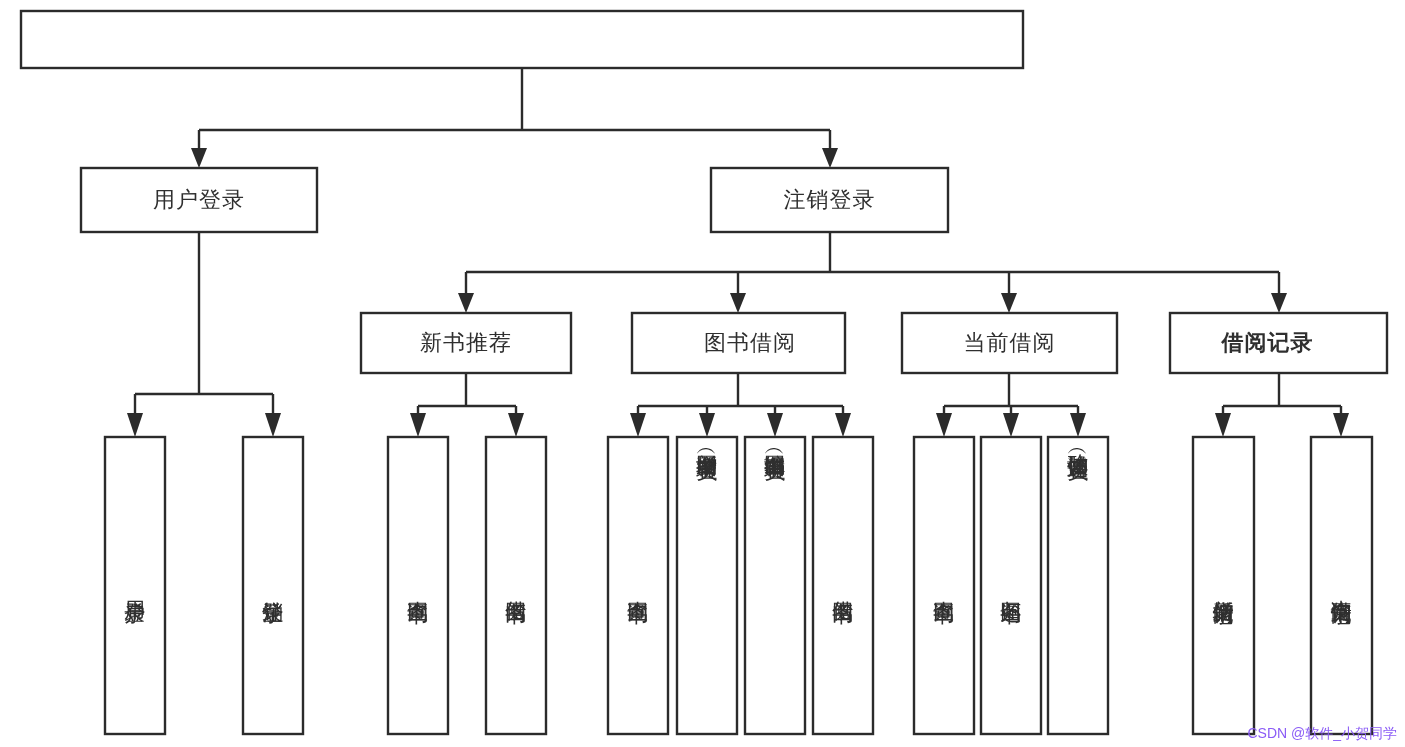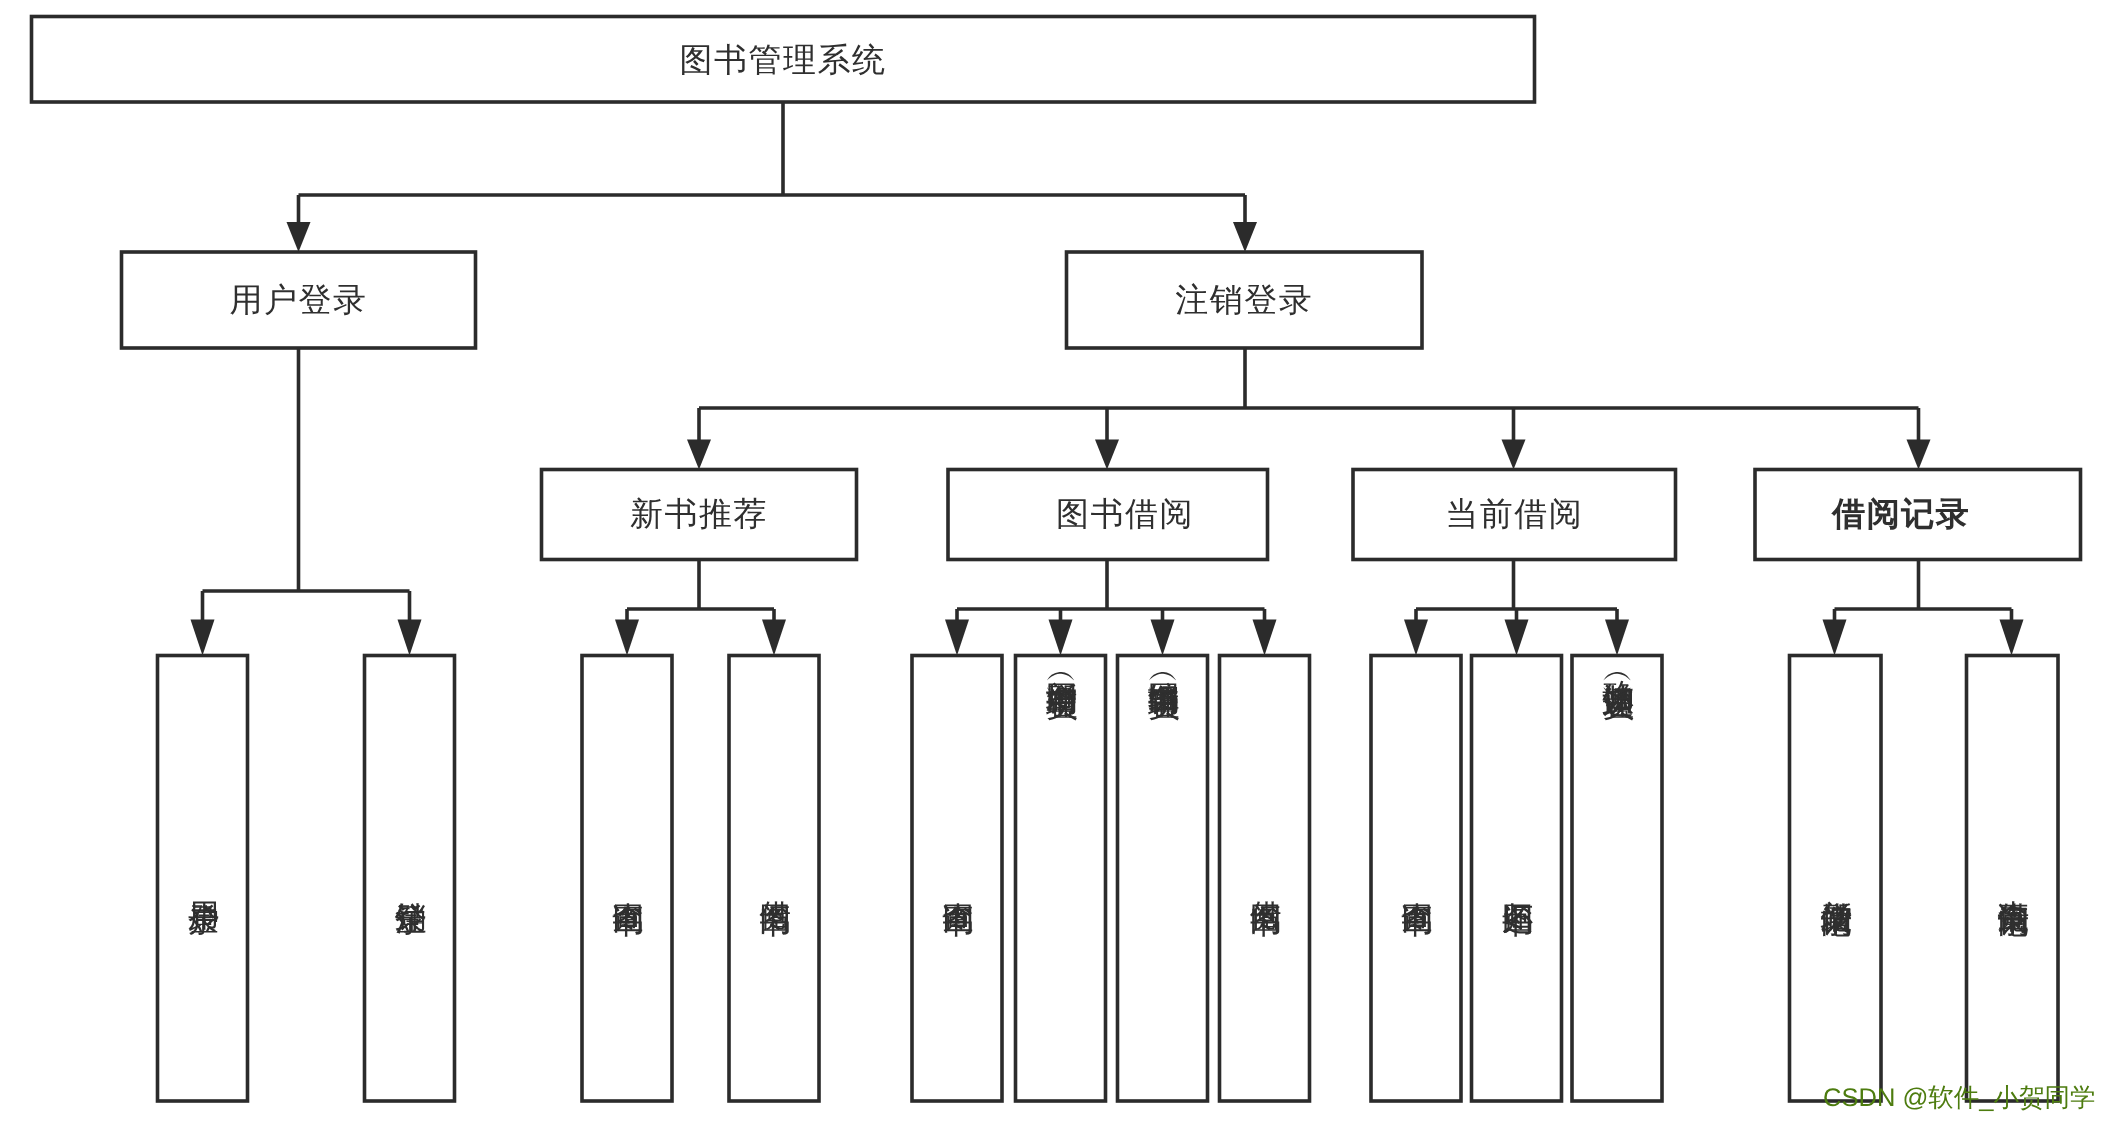--- a/index.html
+++ b/index.html
@@ -70,22 +70,22 @@
     font-size: 22px;
     color: #2f2f2f;
     letter-spacing: 1px;
     white-space: nowrap;
   }
   .watermark {
     position: absolute;
     right: 8px;
     bottom: 4px;
     font-family: "Liberation Sans", "DejaVu Sans", sans-serif;
-    font-size: 17px;
-    color: #4d7c0f;
+    font-size: 14px;
+    color: #8b5cf6;
     white-space: nowrap;
     pointer-events: none;
   }
 </style>
 </head>
 <body>
 
 <div id="diagram-root">
 
   <svg id="tree-svg" viewBox="0 0 1405 747">
@@ -165,23 +165,20 @@
     <rect class="node-box" x="677" y="437" width="60" height="297"></rect>
     <rect class="node-box" x="745" y="437" width="60" height="297"></rect>
     <rect class="node-box" x="813" y="437" width="60" height="297"></rect>
     <rect class="node-box" x="914" y="437" width="60" height="297"></rect>
     <rect class="node-box" x="981" y="437" width="60" height="297"></rect>
     <rect class="node-box" x="1048" y="437" width="60" height="297"></rect>
     <rect class="node-box" x="1193" y="437" width="61" height="297"></rect>
     <rect class="node-box" x="1311" y="437" width="61" height="297"></rect>
   </svg>
 
-  <div class="horiz-label-wrap" style="left:21px; top:11px; width:1002px; height:57px;">
-    <span class="horiz-label">图书管理系统</span>
-  </div>
 
   <div class="horiz-label-wrap" style="left:81px; top:168px; width:236px; height:64px;">
     <span class="horiz-label">用户登录</span>
   </div>
   <div class="horiz-label-wrap" style="left:711px; top:168px; width:237px; height:64px;">
     <span class="horiz-label">注销登录</span>
   </div>
 
   <div class="horiz-label-wrap" style="left:361px; top:313px; width:210px; height:60px;">
     <span class="horiz-label">新书推荐</span>

